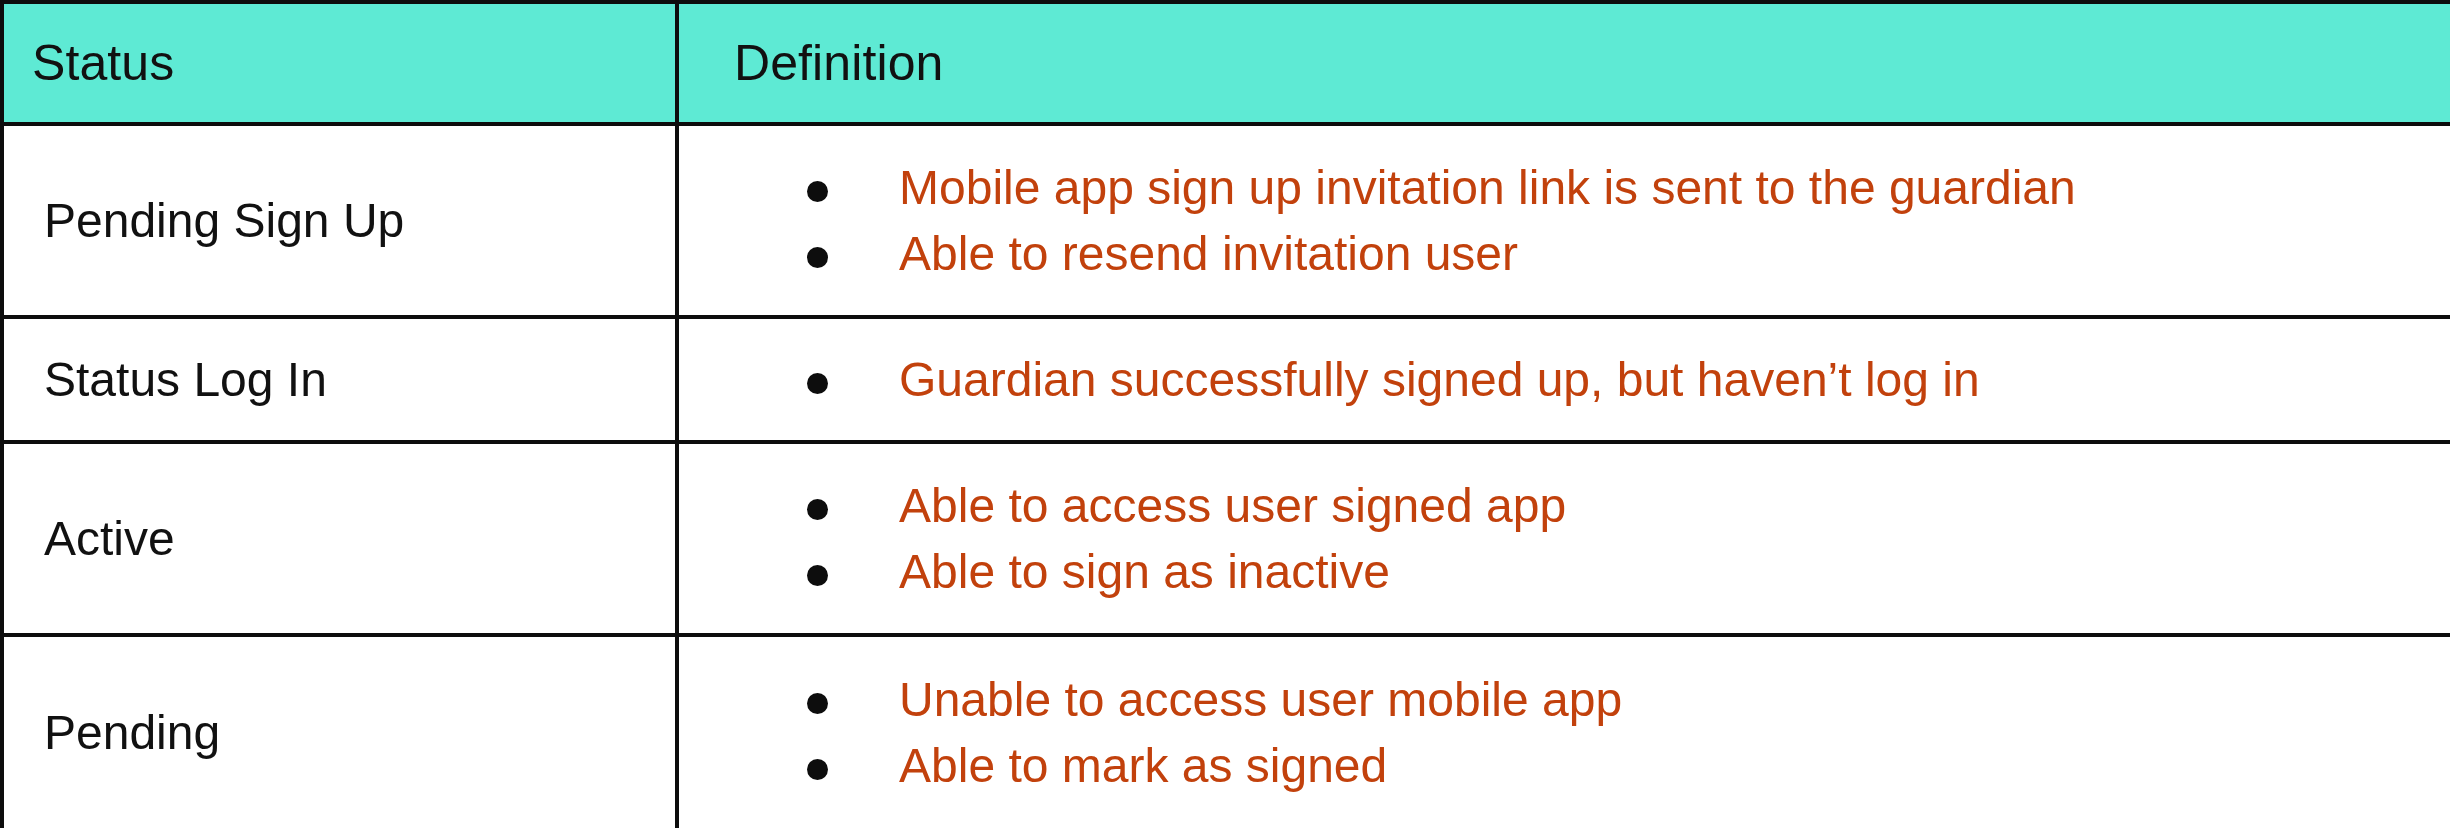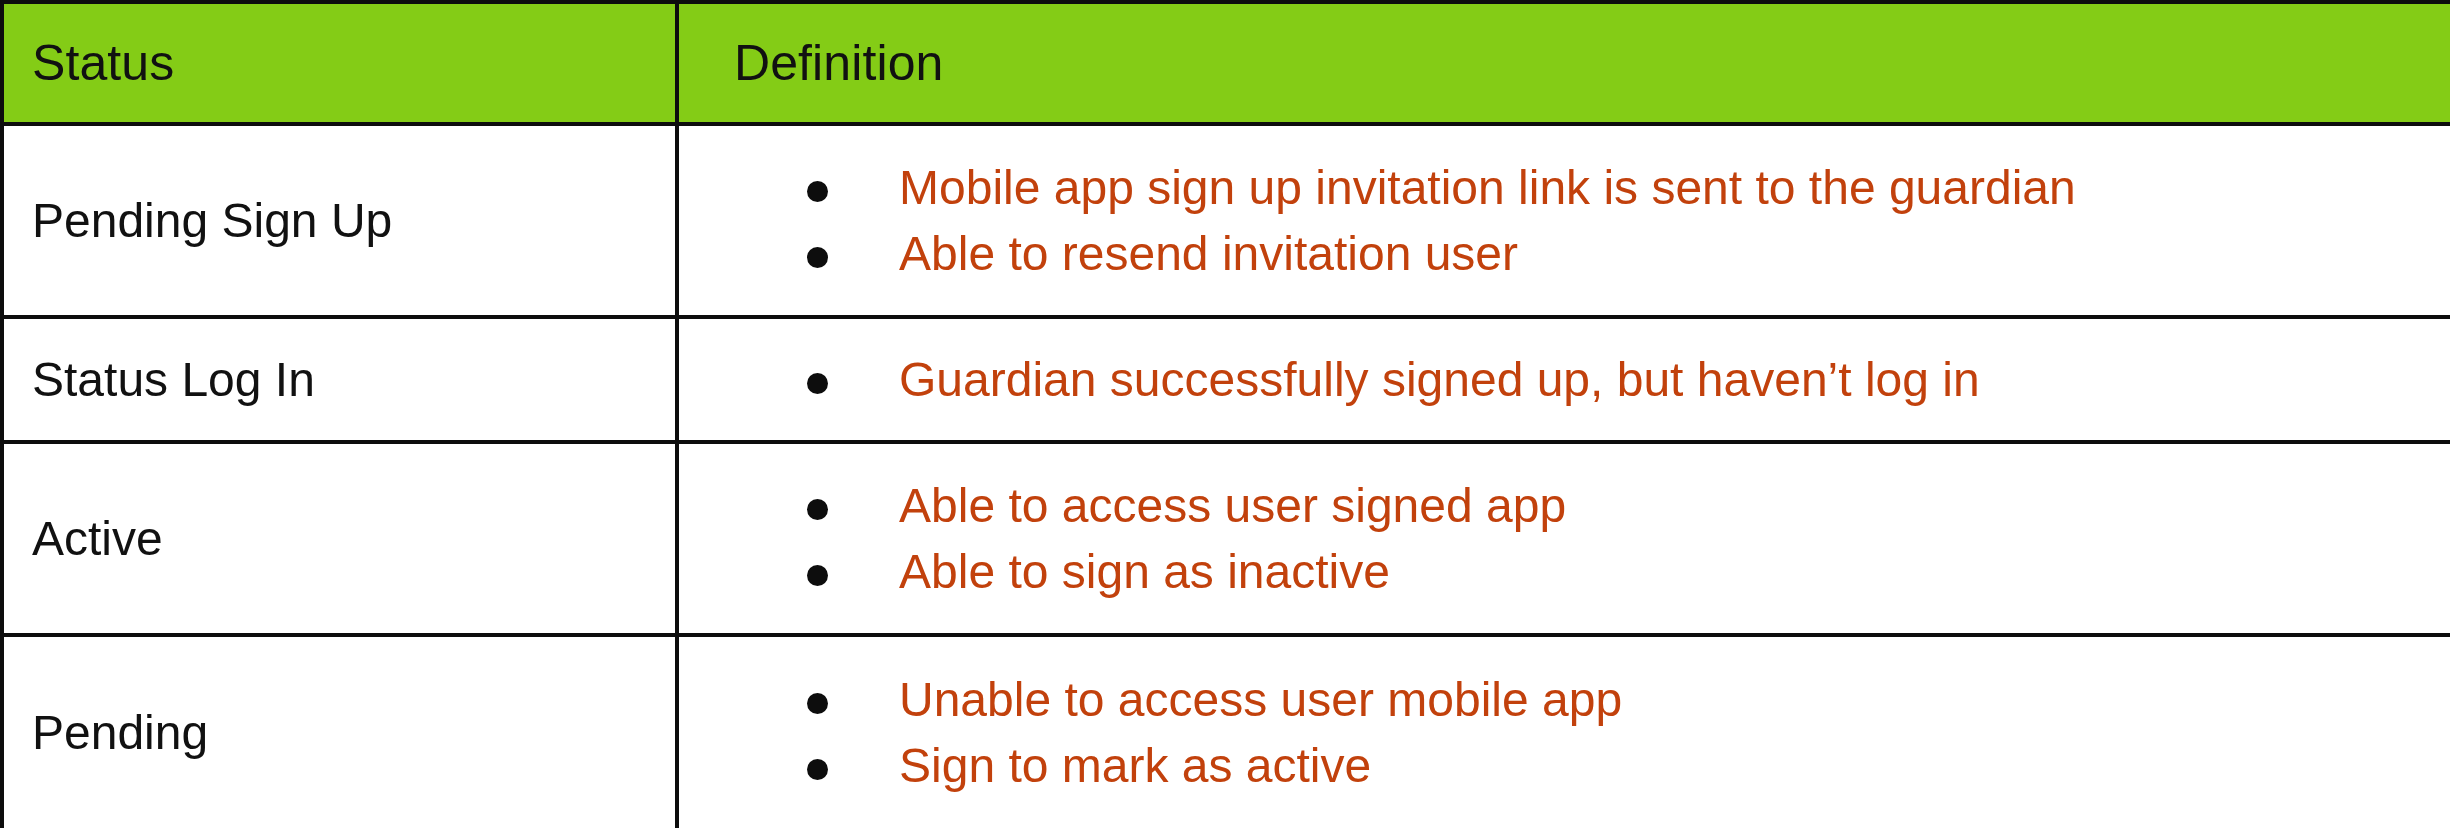--- a/index.html
+++ b/index.html
@@ -30,21 +30,21 @@
     box-sizing: border-box;
     border: 4px solid #0d0d0d;
     padding: 0;
     vertical-align: middle;
     text-align: left;
     font-weight: normal;
   }
 
   
   .header-row th {
-    background: #84cc16;
+    background: #5eead4;
     height: 122px;
   }
   .header-cell-inner {
     padding: 0 0 0 28px;
     font-size: 50px;
     line-height: 58px;
     color: #111111;
     letter-spacing: 0.1px;
   }
   .header-cell-definition .header-cell-inner {
@@ -54,21 +54,21 @@
 
   
   .body-row td {
     background: #ffffff;
   }
   .row-h-tall  { height: 193px; }
   .row-h-short { height: 125px; }
   .row-h-last  { height: 195px; }
 
   .status-cell-inner {
-    padding: 0 0 0 28px;
+    padding: 0 0 0 40px;
     font-size: 48px;
     line-height: 58px;
     color: #111111;
   }
 
   .definition-cell-inner {
     padding: 0 20px 0 128px;
   }
 
   ul.definition-list {
@@ -178,21 +178,21 @@
       </td>
       <td class="definition-cell">
         <div class="definition-cell-inner">
           <ul class="definition-list">
             <li>
               <span class="bullet-dot"></span>
               <span>Unable to access user mobile app</span>
             </li>
             <li>
               <span class="bullet-dot"></span>
-              <span>Sign to mark as active</span>
+              <span>Able to mark as signed</span>
             </li>
           </ul>
         </div>
       </td>
     </tr>
 
   </tbody>
 </table>
 
 </body></html>

